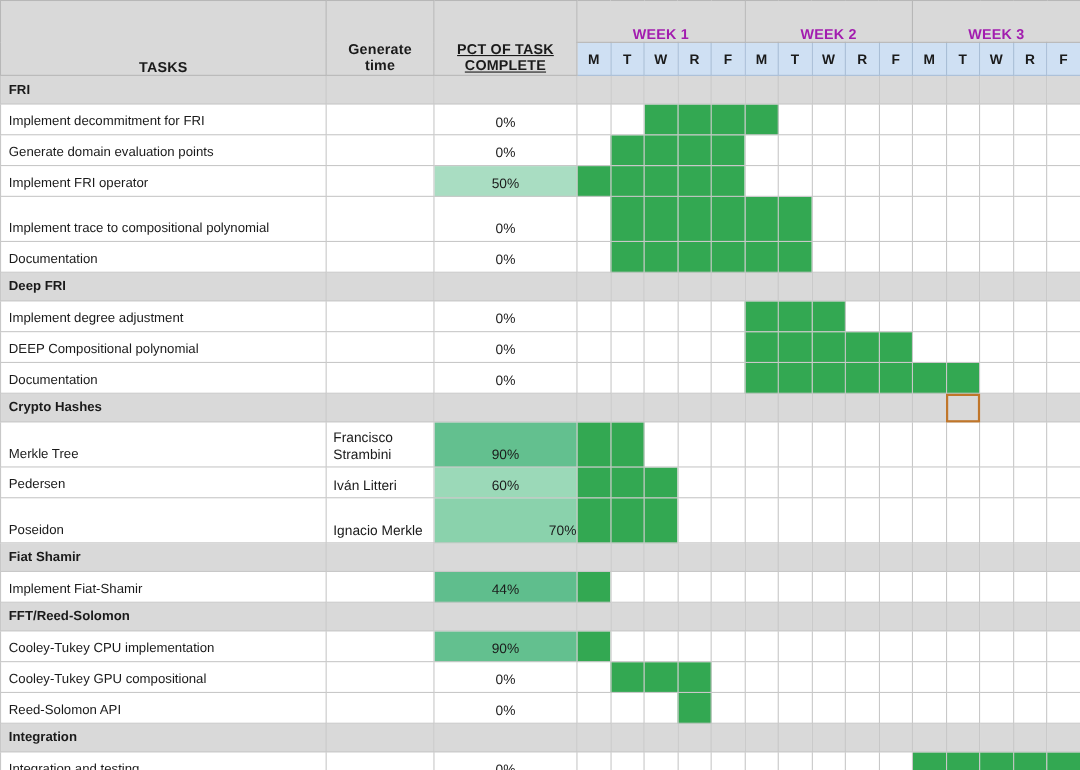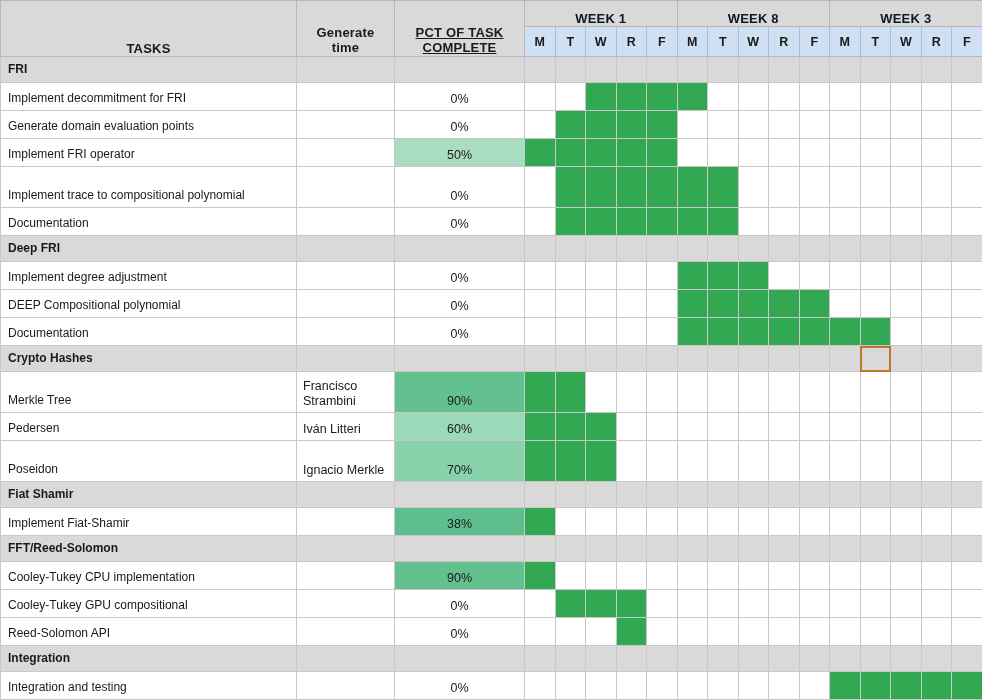--- a/index.html
+++ b/index.html
@@ -36,23 +36,23 @@
     vertical-align: bottom;
     text-align: center;
     font-weight: bold;
     font-size: 13px;
     letter-spacing: .2px;
   }
   th.h-task   { height: 56px; vertical-align: bottom; padding-bottom: 9px; }
   th.h-est    { height: 56px; vertical-align: middle; line-height: 1.15; padding-bottom: 2px; }
   th.h-pct    { height: 56px; vertical-align: middle; line-height: 1.15; padding-bottom: 2px; text-decoration: underline; }
   th.h-week {
-    height: 26px;
+    height: 38px;
     background: #3a7cbe;
-    color: #0f172a;
+    color: #a21caf;
     border: 1px solid #5a93c9;
     font-size: 12.5px;
     vertical-align: middle;
     letter-spacing: .4px;
   }
   tr.hdr-days > th.h-day {
     height: 30px;
     background: #cfe0f3;
     border: 1px solid #a9bed6;
     font-weight: bold;
@@ -144,21 +144,21 @@
         <th class="h-task" rowspan="2">TASKS</th>
         <th class="h-est" rowspan="2">
           <span>Generate</span><br>
           <span>time</span>
         </th>
         <th class="h-pct" rowspan="2">
           <span>PCT OF TASK</span><br>
           <span>COMPLETE</span>
         </th>
         <th class="h-week" colspan="5">WEEK 1</th>
-        <th class="h-week" colspan="5">WEEK 8</th>
+        <th class="h-week" colspan="5">WEEK 2</th>
         <th class="h-week" colspan="5">WEEK 3</th>
       </tr>
       <tr class="hdr-days" id="day-header-row">
           <th class="h-day">M</th>
           <th class="h-day">T</th>
           <th class="h-day">W</th>
           <th class="h-day">R</th>
           <th class="h-day">F</th>
           <th class="h-day">M</th>
           <th class="h-day">T</th>
@@ -429,21 +429,21 @@
           <td class="day-cell"></td>
           <td class="day-cell"></td>
           <td class="day-cell"></td>
           <td class="day-cell"></td>
           <td class="day-cell"></td>
           <td class="day-cell"></td>
         </tr>
         <tr class="tall">
           <td class="task-cell">Poseidon</td>
           <td class="est-cell">Ignacio Merkle</td>
-          <td class="pct-cell" style="background: rgb(138, 210, 172);">70%</td>
+          <td class="pct-cell" style="background: rgb(138, 210, 172); text-align: right;">70%</td>
           <td class="day-cell filled" style="background: rgb(51, 168, 82);"></td>
           <td class="day-cell filled" style="background: rgb(51, 168, 82);"></td>
           <td class="day-cell filled" style="background: rgb(51, 168, 82);"></td>
           <td class="day-cell"></td>
           <td class="day-cell"></td>
           <td class="day-cell"></td>
           <td class="day-cell"></td>
           <td class="day-cell"></td>
           <td class="day-cell"></td>
           <td class="day-cell"></td>
@@ -469,21 +469,21 @@
           <td class="day-cell"></td>
           <td class="day-cell"></td>
           <td class="day-cell"></td>
           <td class="day-cell"></td>
           <td class="day-cell"></td>
           <td class="day-cell"></td>
         </tr>
         <tr class="normal">
           <td class="task-cell">Implement Fiat-Shamir</td>
           <td class="est-cell"></td>
-          <td class="pct-cell" style="background: rgb(95, 190, 141);">38%</td>
+          <td class="pct-cell" style="background: rgb(95, 190, 141);">44%</td>
           <td class="day-cell filled" style="background: rgb(51, 168, 82);"></td>
           <td class="day-cell"></td>
           <td class="day-cell"></td>
           <td class="day-cell"></td>
           <td class="day-cell"></td>
           <td class="day-cell"></td>
           <td class="day-cell"></td>
           <td class="day-cell"></td>
           <td class="day-cell"></td>
           <td class="day-cell"></td>

